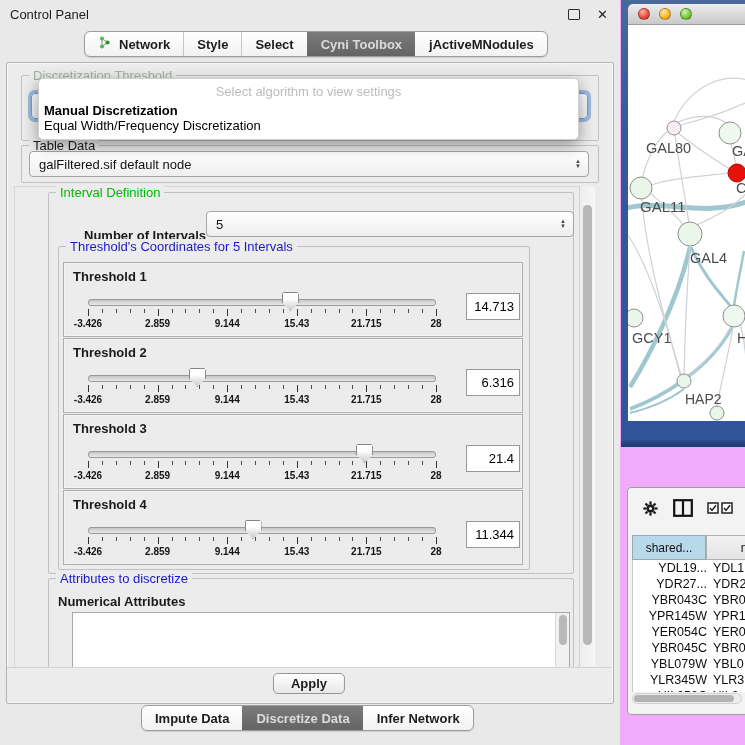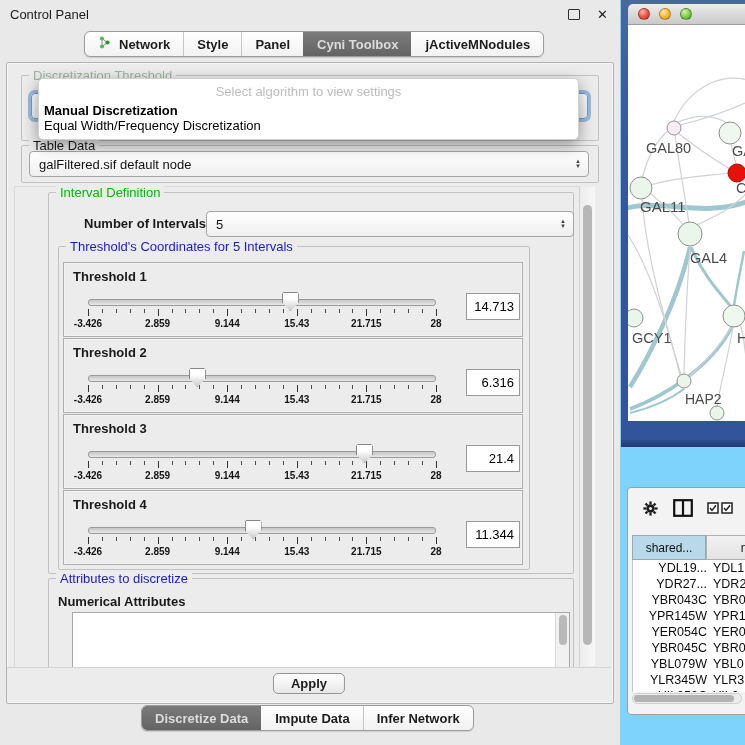--- a/index.html
+++ b/index.html
@@ -1,18 +1,18 @@
 <!DOCTYPE html>
 <html><head>
 <meta charset="utf-8">
 <style>
   html,body{margin:0;padding:0;}
   #root{
     position:relative;width:745px;height:745px;overflow:hidden;
-    background:#7dd3fc;
+    background:#f0abfc;
     font-family:"Liberation Sans","DejaVu Sans",sans-serif;
     font-size:13px;color:#1a1a1a;
     -webkit-font-smoothing:antialiased;
   }
   .abs{position:absolute;}
   
   #cp{left:0;top:0;width:620px;height:745px;background:#e9e9e9;}
   #cp-header{left:0;top:0;width:620px;height:28px;display:flex;align-items:center;}
   #cp-title{padding-left:10px;font-size:13px;color:#1c1c1c;}
   #cp-header .spacer{flex:1;}
@@ -134,21 +134,21 @@
               <circle cx="4" cy="3.5" r="2.1" fill="#5cb85c"></circle>
               <circle cx="4" cy="11.5" r="2.1" fill="#5cb85c"></circle>
               <circle cx="9.5" cy="7.5" r="2.1" fill="#2f8f2f"></circle>
             </svg></span>
           <span>Network</span>
         </div>
         <div class="tab">
           <span>Style</span>
         </div>
         <div class="tab">
-          <span>Panel</span>
+          <span>Select</span>
         </div>
         <div class="tab selected">
           <span>Cyni Toolbox</span>
         </div>
         <div class="tab">
           <span>jActiveMNodules</span>
         </div>
       </div>
 
     <div id="content" class="abs">
@@ -174,21 +174,21 @@
             <span>▼</span>
           </span>
       </div>
     </div>
 
     <div id="viewport" class="abs"></div>
 
     <div class="group abs" style="left:48px;top:192px;width:524px;height:380px;background:#ececec;">
       <span class="group-title t-green">Interval Definition</span>
     </div>
-    <div class="abs" style="left:84px;top:216px;font-weight:bold;">Number of Intervals</div>
+    <div class="abs" style="left:84px;top:228px;font-weight:bold;">Number of Intervals</div>
     <div class="combo abs" style="left:206px;top:211px;width:333px;">
       <span>5</span>
       <span class="stepper">
           <span>▲</span>
           <span>▼</span>
         </span>
     </div>
 
     <div class="group abs" style="left:58px;top:246px;width:470px;height:322px;">
       <span class="group-title t-blue">Threshold's Coordinates for 5 Intervals</span>
@@ -384,25 +384,25 @@
       <div id="attr-scroll">
         <span id="attr-thumb"></span>
       </div>
     </div>
 
     <div id="apply-bar" class="abs">
       <button id="apply-btn">Apply</button>
     </div>
 
     <div id="bottom-tabs" class="tabbar abs">
+        <div class="tab">
+          <span>Impute Data</span>
+        </div>
         <div class="tab selected">
           <span>Discretize Data</span>
-        </div>
-        <div class="tab">
-          <span>Impute Data</span>
         </div>
         <div class="tab">
           <span>Infer Network</span>
         </div>
       </div>
 
     <div id="algo-popup" class="abs">
       <div id="popup-hint">Select algorithm to view settings</div>
       <div id="popup-options">
           <div class="popup-opt selected" style="top: 24px;">Manual Discretization</div>

